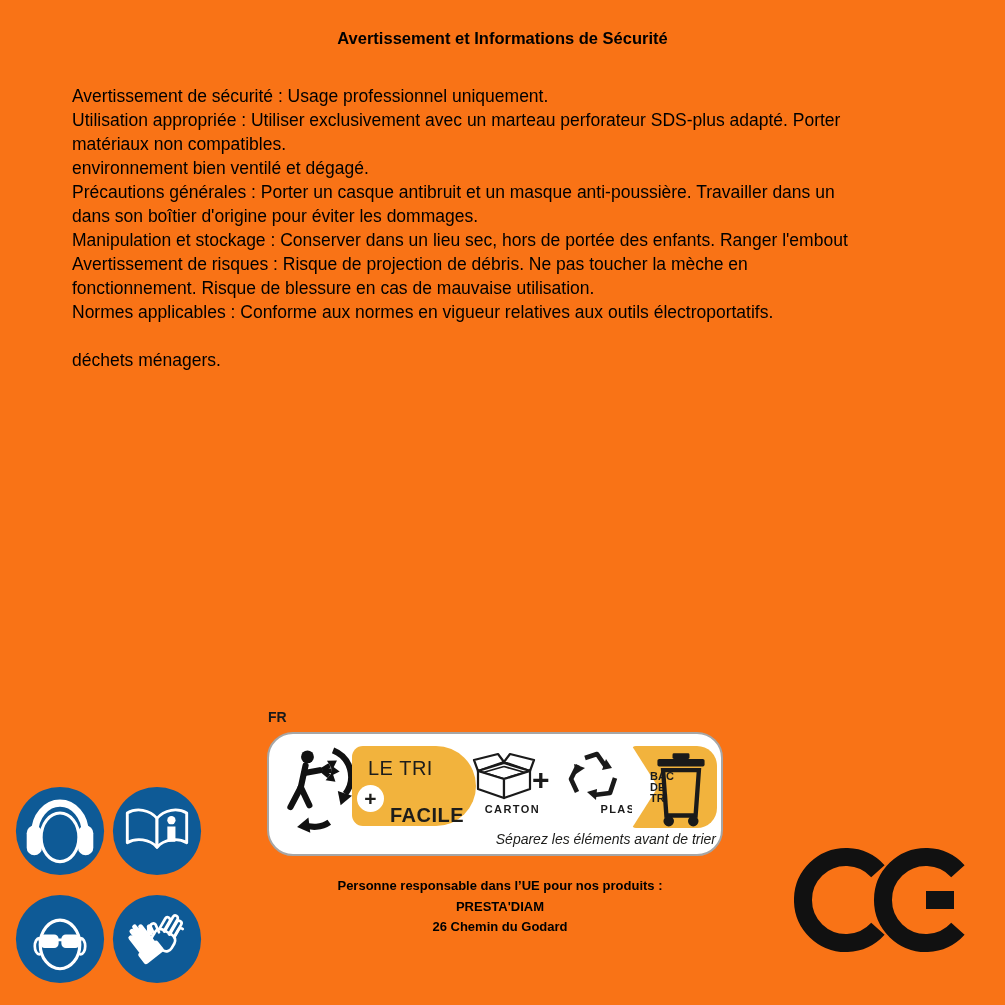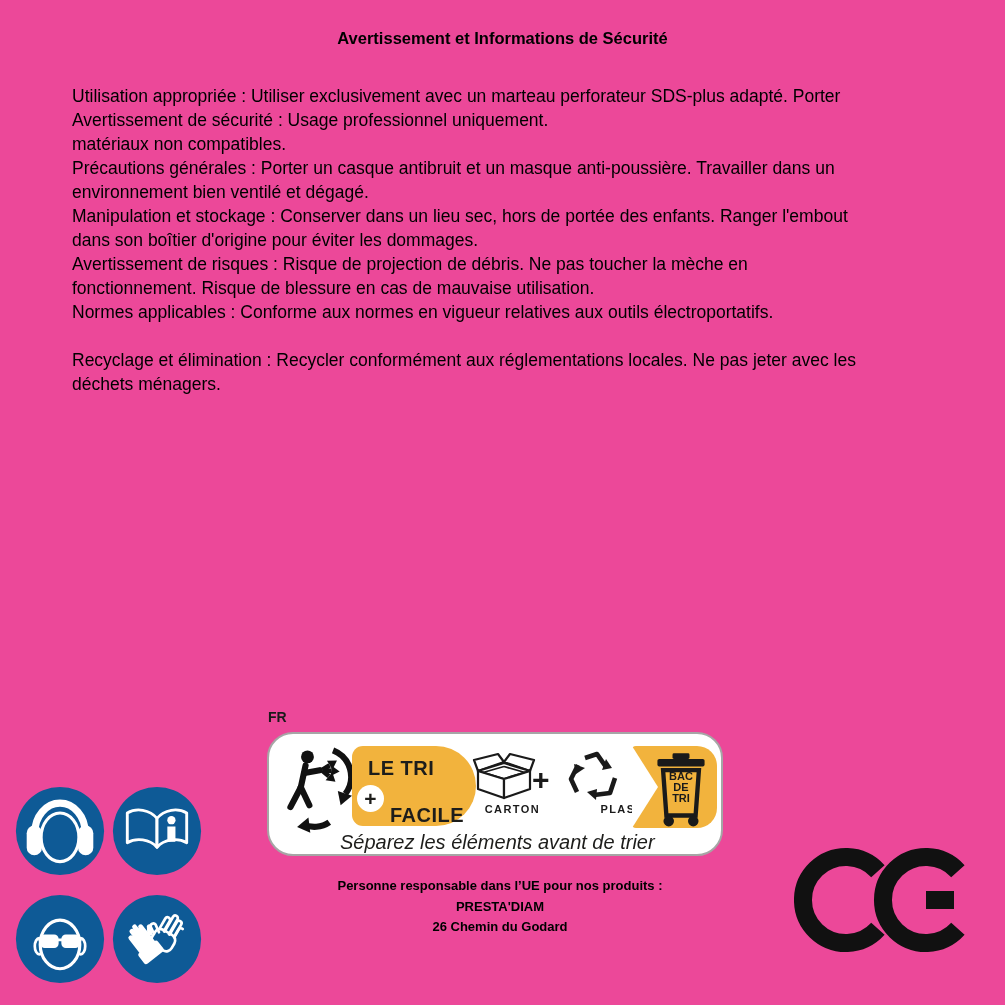--- a/index.html
+++ b/index.html
@@ -1,73 +1,72 @@
 <!DOCTYPE html>
 <html><head>
 <meta charset="utf-8">
 <style>
   html,body{margin:0;padding:0;background:#fff;}
-  .canvas{position:relative;width:1005px;height:1005px;background:#ec4899;overflow:hidden;
+  .canvas{position:relative;width:1005px;height:1005px;background:#f97316;overflow:hidden;
           font-family:"Liberation Sans",sans-serif;color:#000;}
   .abs{position:absolute;}
 
   
   .doc-title{top:29px;left:0;width:1005px;text-align:center;font-size:16.5px;font-weight:bold;}
 
   
   .body-block{top:84px;left:72px;width:910px;}
   .bline{height:24px;line-height:24px;font-size:17.5px;white-space:nowrap;}
 
   
   .picto{width:90px;height:90px;}
 
   
   .fr-code{left:268px;top:709px;font-size:14px;font-weight:bold;color:#1a1a1a;}
   .tri-box{left:267px;top:732px;width:452px;height:120px;background:#fff;
            border:2px solid #a6a6a6;border-radius:26px;}
   .tri-yellow-panel{left:352px;top:746px;width:124px;height:80px;background:#F2B33D;
                     border-radius:12px 44px 44px 12px;}
-  .tri-head1{left:368px;top:757px;font-size:20px;font-weight:700;letter-spacing:.5px;color:#1d1d1b;white-space:nowrap;}
+  .tri-head1{left:368px;top:757px;font-size:20px;font-weight:400;letter-spacing:.5px;color:#1d1d1b;white-space:nowrap;}
   .tri-plus-circle{left:357px;top:785px;width:27px;height:27px;background:#fff;border-radius:50%;
                    text-align:center;line-height:27px;font-size:21px;font-weight:900;color:#1d1d1b;}
   .tri-head2{left:390px;top:804px;font-size:20px;font-weight:800;letter-spacing:.5px;color:#1d1d1b;white-space:nowrap;}
   .mat-label{font-size:11px;font-weight:bold;letter-spacing:1.4px;color:#1a1a1a;text-align:right;}
   .mat-plus{left:532px;top:763px;font-size:30px;font-weight:bold;color:#1a1a1a;}
   .tri-chevron{left:632px;top:746px;width:85px;height:82px;background:#F2B33D;border-radius:4px 20px 20px 4px;}
   .tri-notch{left:0;top:0;width:0;height:0;border-left:26px solid #fff;
              border-top:41px solid transparent;border-bottom:41px solid transparent;}
-  .bin-text{left:650px;top:771px;width:62px;text-align:center;}
+  .bin-text{left:650px;top:771px;width:62px;}
   .bin-line{font-size:11px;line-height:11px;font-weight:bold;color:#1a1a1a;}
-  .tri-caption{left:340px;top:831px;width:376px;text-align:left;font-style:italic;
-               font-size:20px;color:#1d1d1b;white-space:nowrap;}
+  .tri-caption{left:340px;top:831px;width:376px;text-align:right;font-style:italic;
+               font-size:14px;color:#1d1d1b;white-space:nowrap;}
 
   
   .resp-block{top:876px;left:150px;width:700px;text-align:center;}
   .rline{height:20.5px;line-height:20.5px;font-size:13px;font-weight:bold;white-space:nowrap;}
 </style>
 </head>
 <body>
 
 <div class="canvas">
 
   <div class="abs doc-title">Avertissement et Informations de Sécurité</div>
 
   <div class="abs body-block">
+    <div class="bline">Avertissement de sécurité : Usage professionnel uniquement.</div>
     <div class="bline">Utilisation appropriée : Utiliser exclusivement avec un marteau perforateur SDS-plus adapté. Porter</div>
-    <div class="bline">Avertissement de sécurité : Usage professionnel uniquement.</div>
     <div class="bline">matériaux non compatibles.</div>
+    <div class="bline">environnement bien ventilé et dégagé.</div>
     <div class="bline">Précautions générales : Porter un casque antibruit et un masque anti-poussière. Travailler dans un</div>
-    <div class="bline">environnement bien ventilé et dégagé.</div>
+    <div class="bline">dans son boîtier d'origine pour éviter les dommages.</div>
     <div class="bline">Manipulation et stockage : Conserver dans un lieu sec, hors de portée des enfants. Ranger l'embout</div>
-    <div class="bline">dans son boîtier d'origine pour éviter les dommages.</div>
     <div class="bline">Avertissement de risques : Risque de projection de débris. Ne pas toucher la mèche en</div>
     <div class="bline">fonctionnement. Risque de blessure en cas de mauvaise utilisation.</div>
     <div class="bline">Normes applicables : Conforme aux normes en vigueur relatives aux outils électroportatifs.</div>
     <div class="bline"></div>
-    <div class="bline">Recyclage et élimination : Recycler conformément aux réglementations locales. Ne pas jeter avec les</div>
     <div class="bline">déchets ménagers.</div>
   </div>
 
   <svg class="abs picto" style="left:15px;top:786px;" viewBox="0 0 100 100">
     <circle cx="50" cy="50" r="49" fill="#0E5A96"></circle>
     <path d="M22 52 A 28 33 0 0 1 78 52" fill="none" stroke="#fff" stroke-width="8"></path>
     <ellipse cx="50" cy="57" rx="21" ry="27" fill="#0E5A96" stroke="#fff" stroke-width="3.5"></ellipse>
     <rect x="13" y="44" width="17" height="33" rx="8.5" fill="#fff"></rect>
     <rect x="70" y="44" width="17" height="33" rx="8.5" fill="#fff"></rect>
   </svg>

